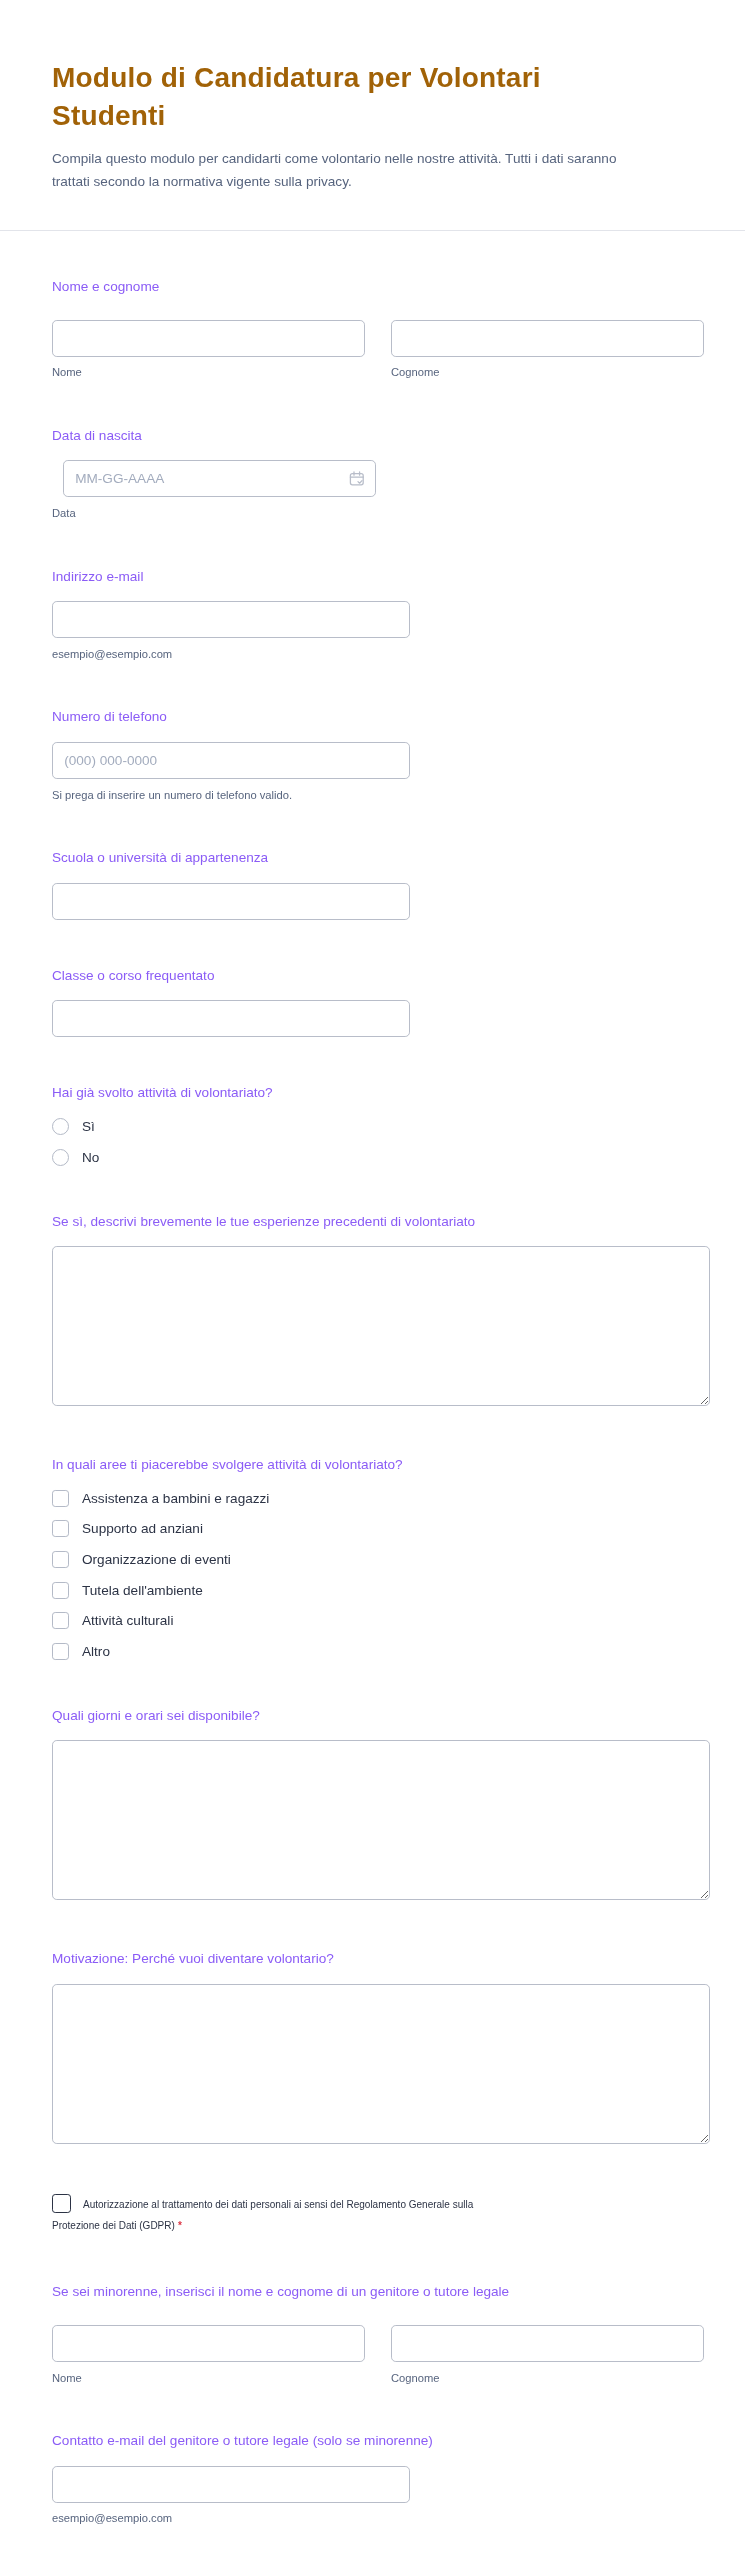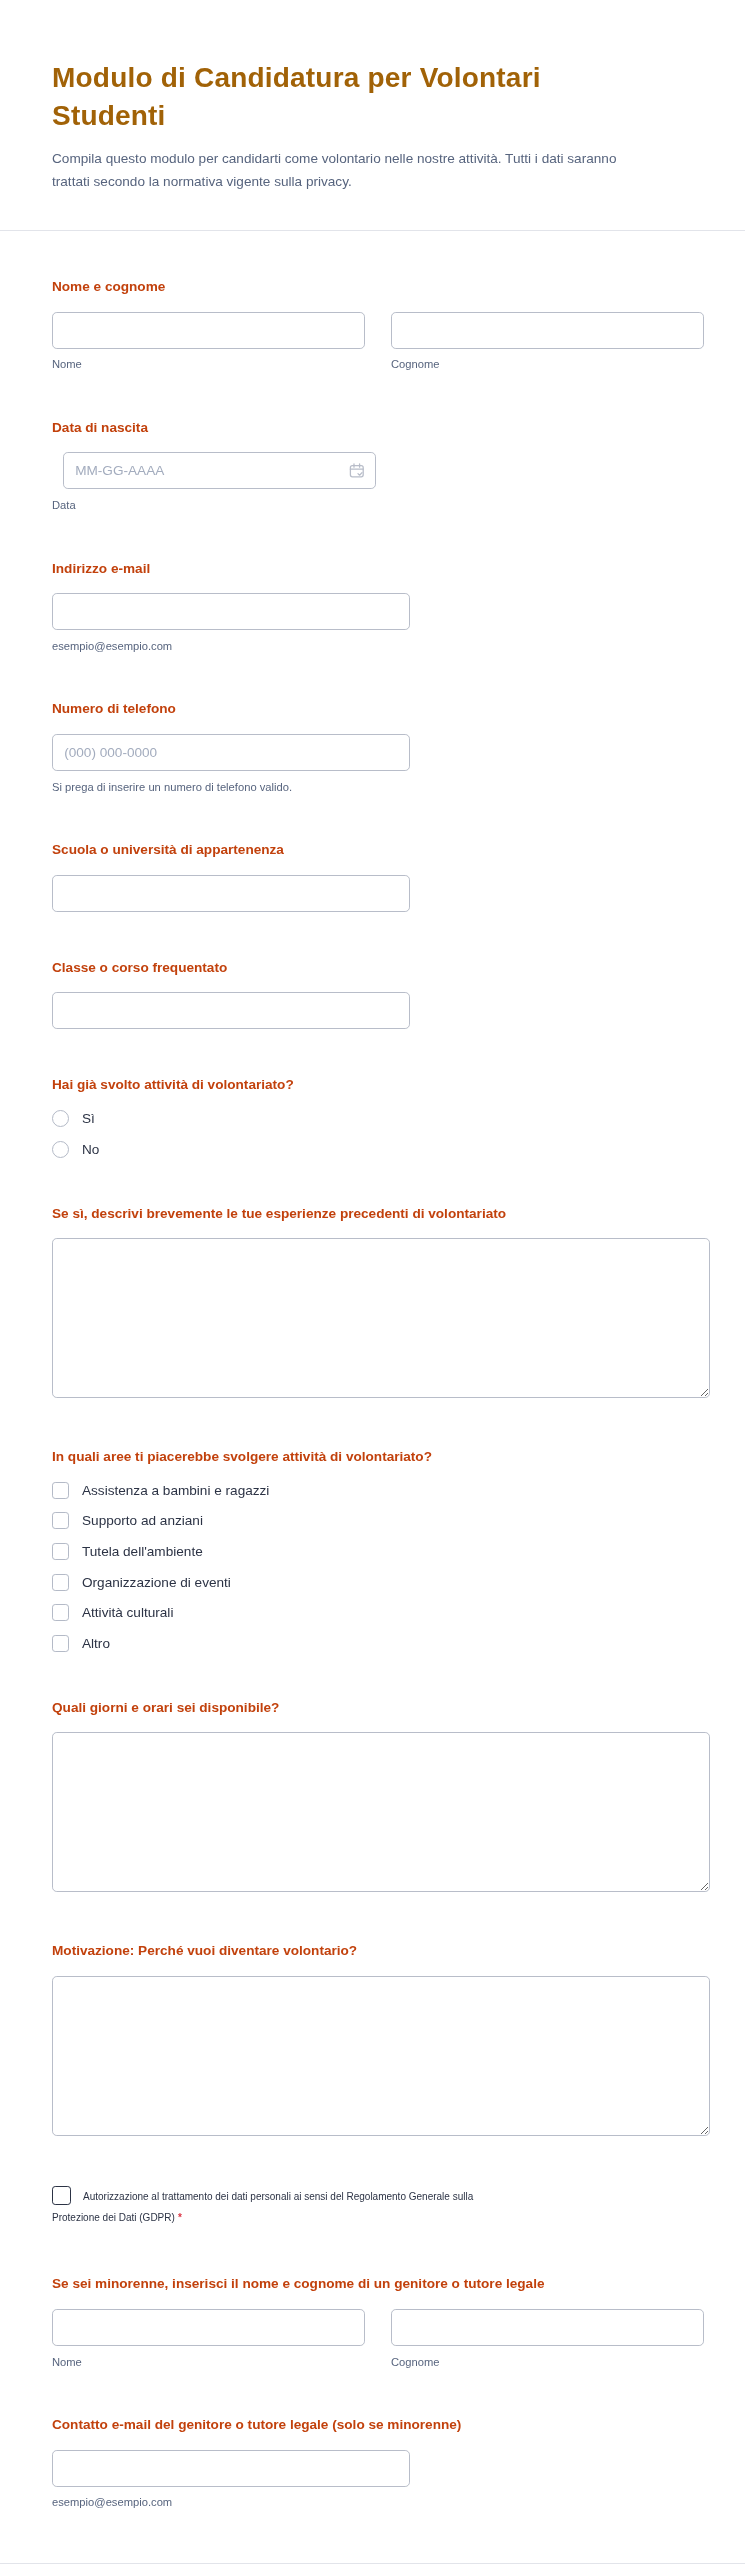--- a/index.html
+++ b/index.html
@@ -10,23 +10,23 @@
   
   .form-header { padding: 59px 36px 37px 52px; border-bottom: 0.8px solid #e2e4ea; }
   .form-title { margin: 0; max-width: 610px; font-size: 28px; line-height: 38px;
                 font-weight: 600; color: #a16207; letter-spacing: 0.2px; }
   .form-subtitle { margin: 13px 0 0; max-width: 581px; font-size: 13.6px; line-height: 22.5px;
                    font-weight: 400; color: #57647e; }
 
   
   .form-body { padding: 47px 36px 0 52px; }
   .q { margin-bottom: 47px; }
-  .q-label { font-size: 13.6px; line-height: 17.6px; font-weight: 700; color: #c2410c; margin: 0 0 16px; }
+  .q-label { font-size: 13.6px; line-height: 17.6px; font-weight: 400; color: #8b5cf6; margin: 0 0 16px; }
   .cols { display: flex; gap: 26px; }
-  .col { width: 313px; flex: 0 0 313px; }
+  .col { width: 313px; flex: 0 0 313px; margin-top: 8px; }
   .text-input { width: 358px; height: 37px; border: 0.8px solid #b8bdc9; border-radius: 4.8px;
                 background: #fff; padding: 0 11.2px; font-size: 13.6px; color: #2c3345;
                 font-family: "Liberation Sans", "DejaVu Sans", sans-serif; outline: none; }
   .col .text-input { width: 100%; }
   .text-input::placeholder { color: #a3acbe; }
   .sublabel { font-size: 11.2px; line-height: 14.4px; color: #57647e; margin-top: 8.8px; }
   .date-wrap { position: relative; width: 313px; margin-left: 11px; }
   .date-wrap .text-input { width: 100%; padding-right: 37px; }
   .cal-icon { position: absolute; right: 10.4px; top: 9.6px; width: 17.6px; height: 17.6px; cursor: pointer; }
   .textarea { width: 100%; height: 160px; border: 0.8px solid #b8bdc9; border-radius: 4.8px;
@@ -136,25 +136,25 @@
       <div class="opt-row">
         <span class="check-square"></span>
         <span class="opt-text">Assistenza a bambini e ragazzi</span>
       </div>
       <div class="opt-row">
         <span class="check-square"></span>
         <span class="opt-text">Supporto ad anziani</span>
       </div>
       <div class="opt-row">
         <span class="check-square"></span>
+        <span class="opt-text">Organizzazione di eventi</span>
+      </div>
+      <div class="opt-row">
+        <span class="check-square"></span>
         <span class="opt-text">Tutela dell'ambiente</span>
-      </div>
-      <div class="opt-row">
-        <span class="check-square"></span>
-        <span class="opt-text">Organizzazione di eventi</span>
       </div>
       <div class="opt-row">
         <span class="check-square"></span>
         <span class="opt-text">Attività culturali</span>
       </div>
       <div class="opt-row">
         <span class="check-square"></span>
         <span class="opt-text">Altro</span>
       </div>
     </section>

